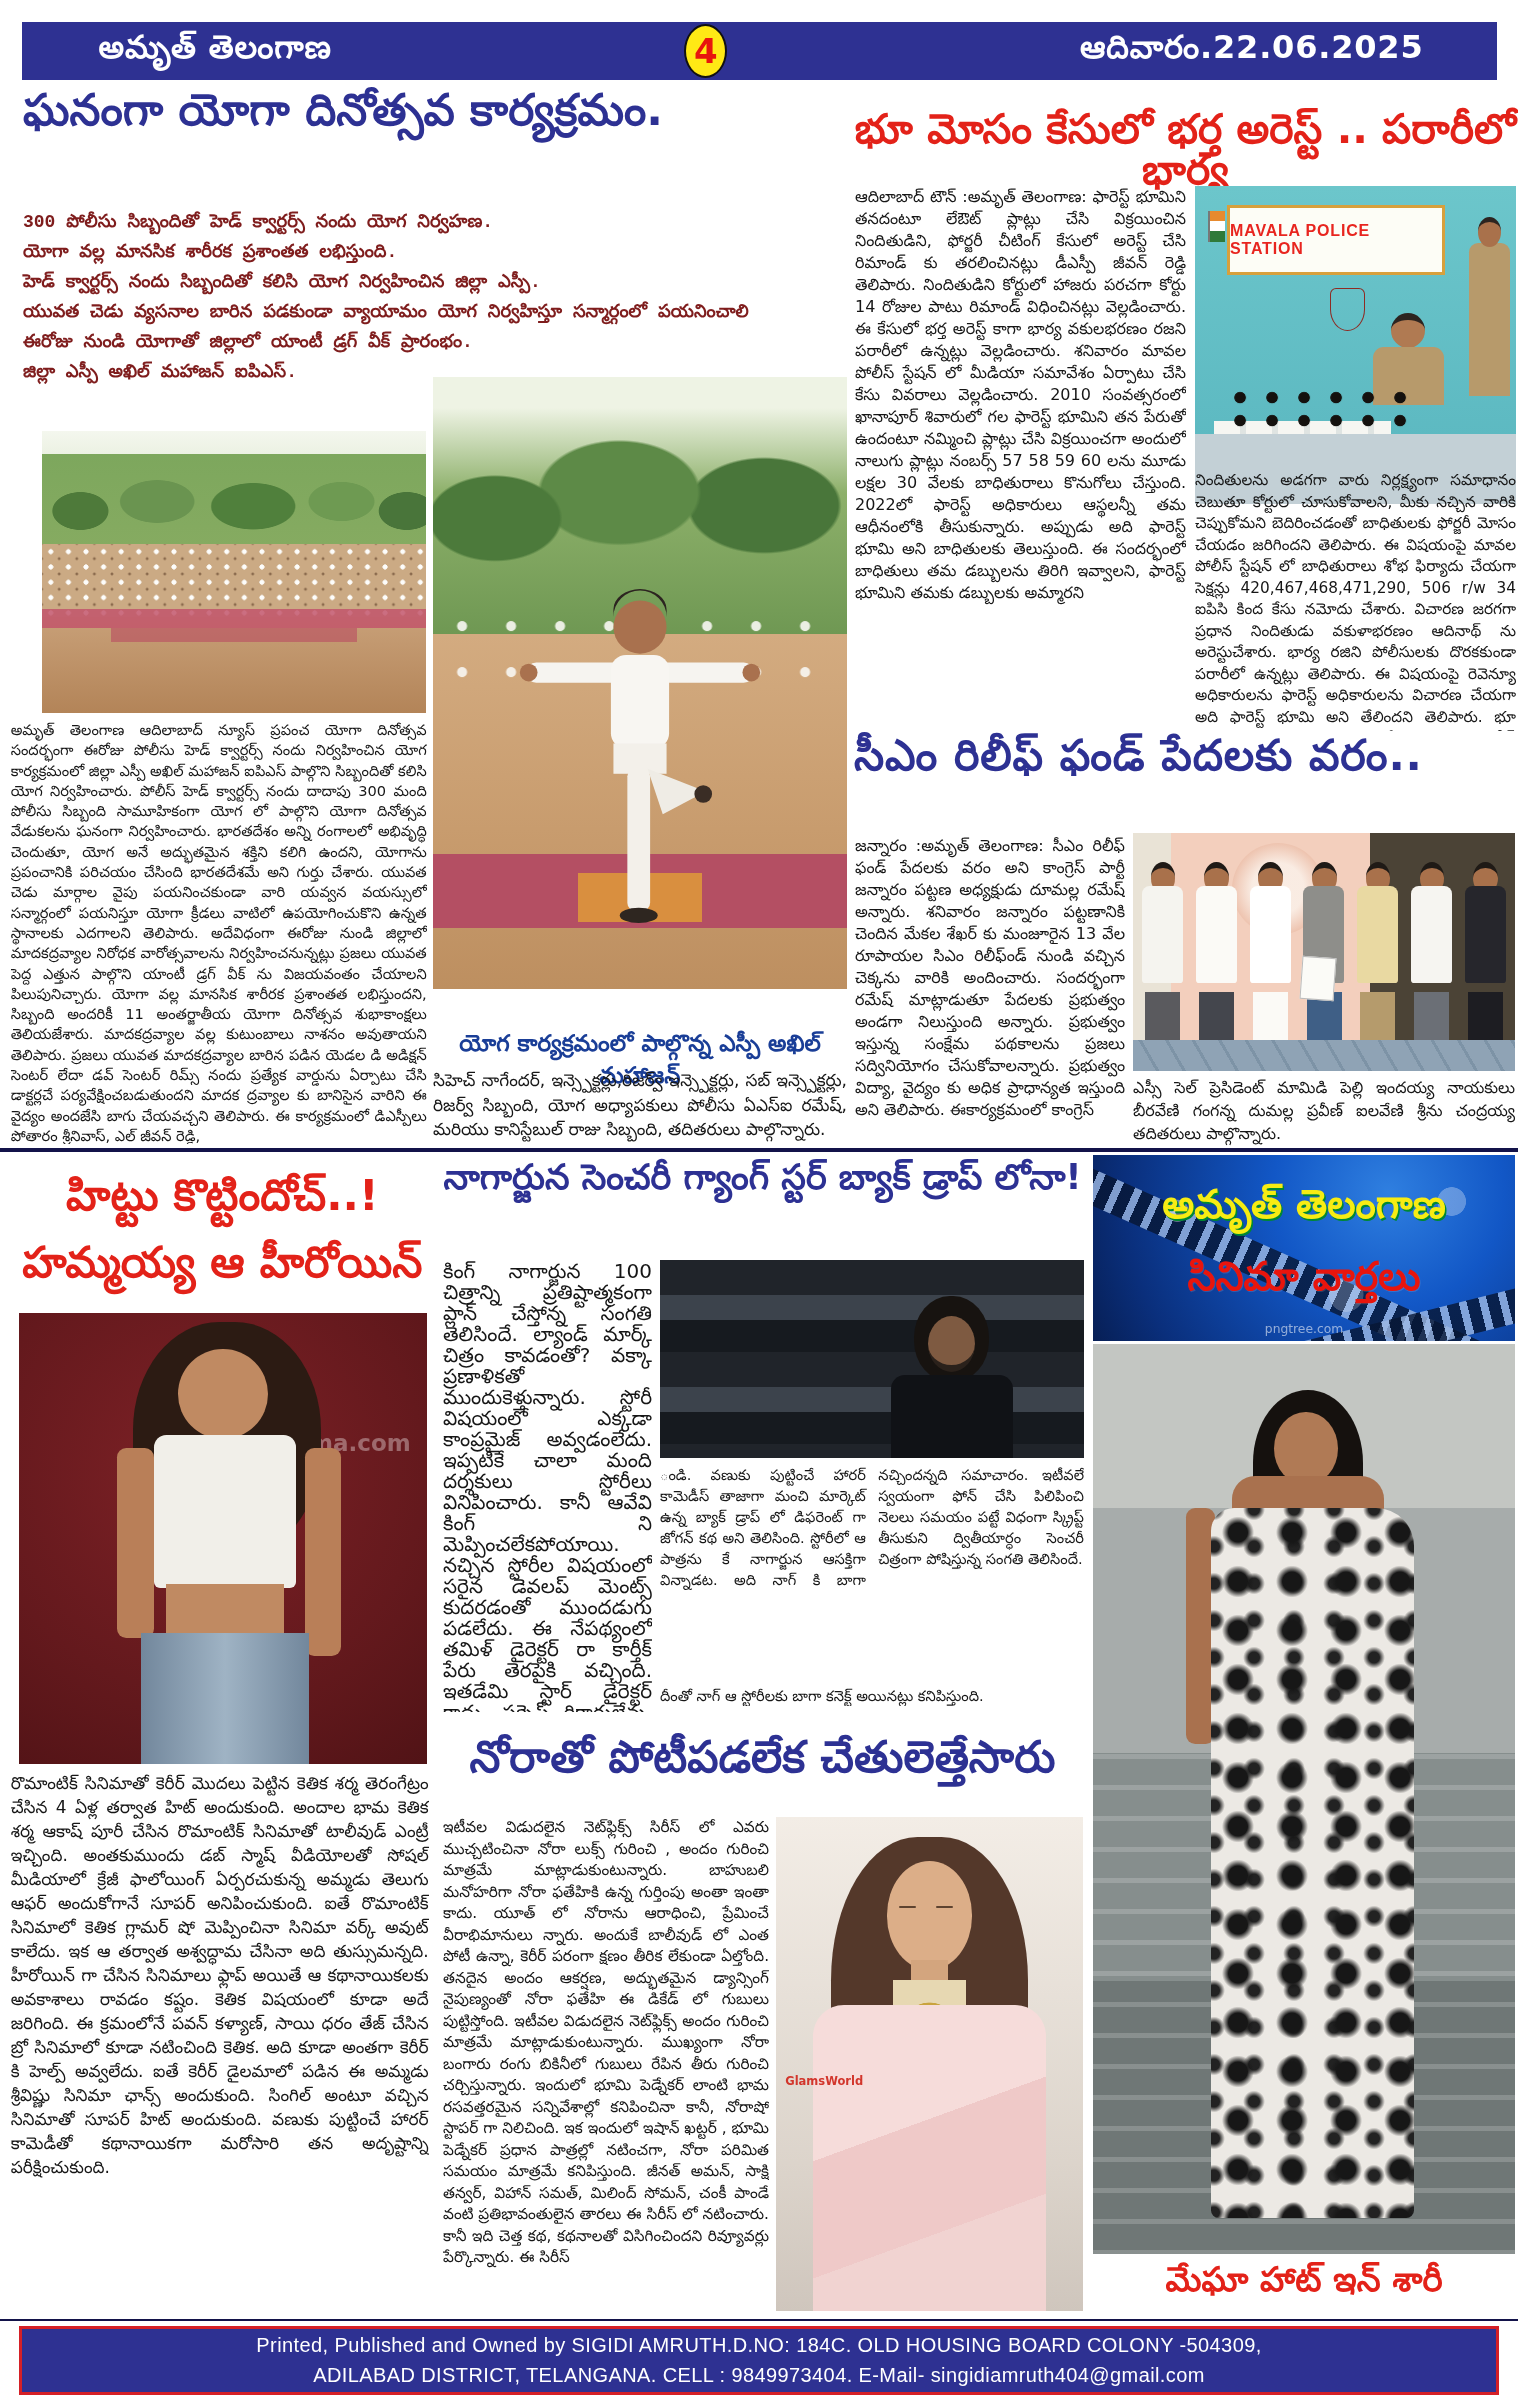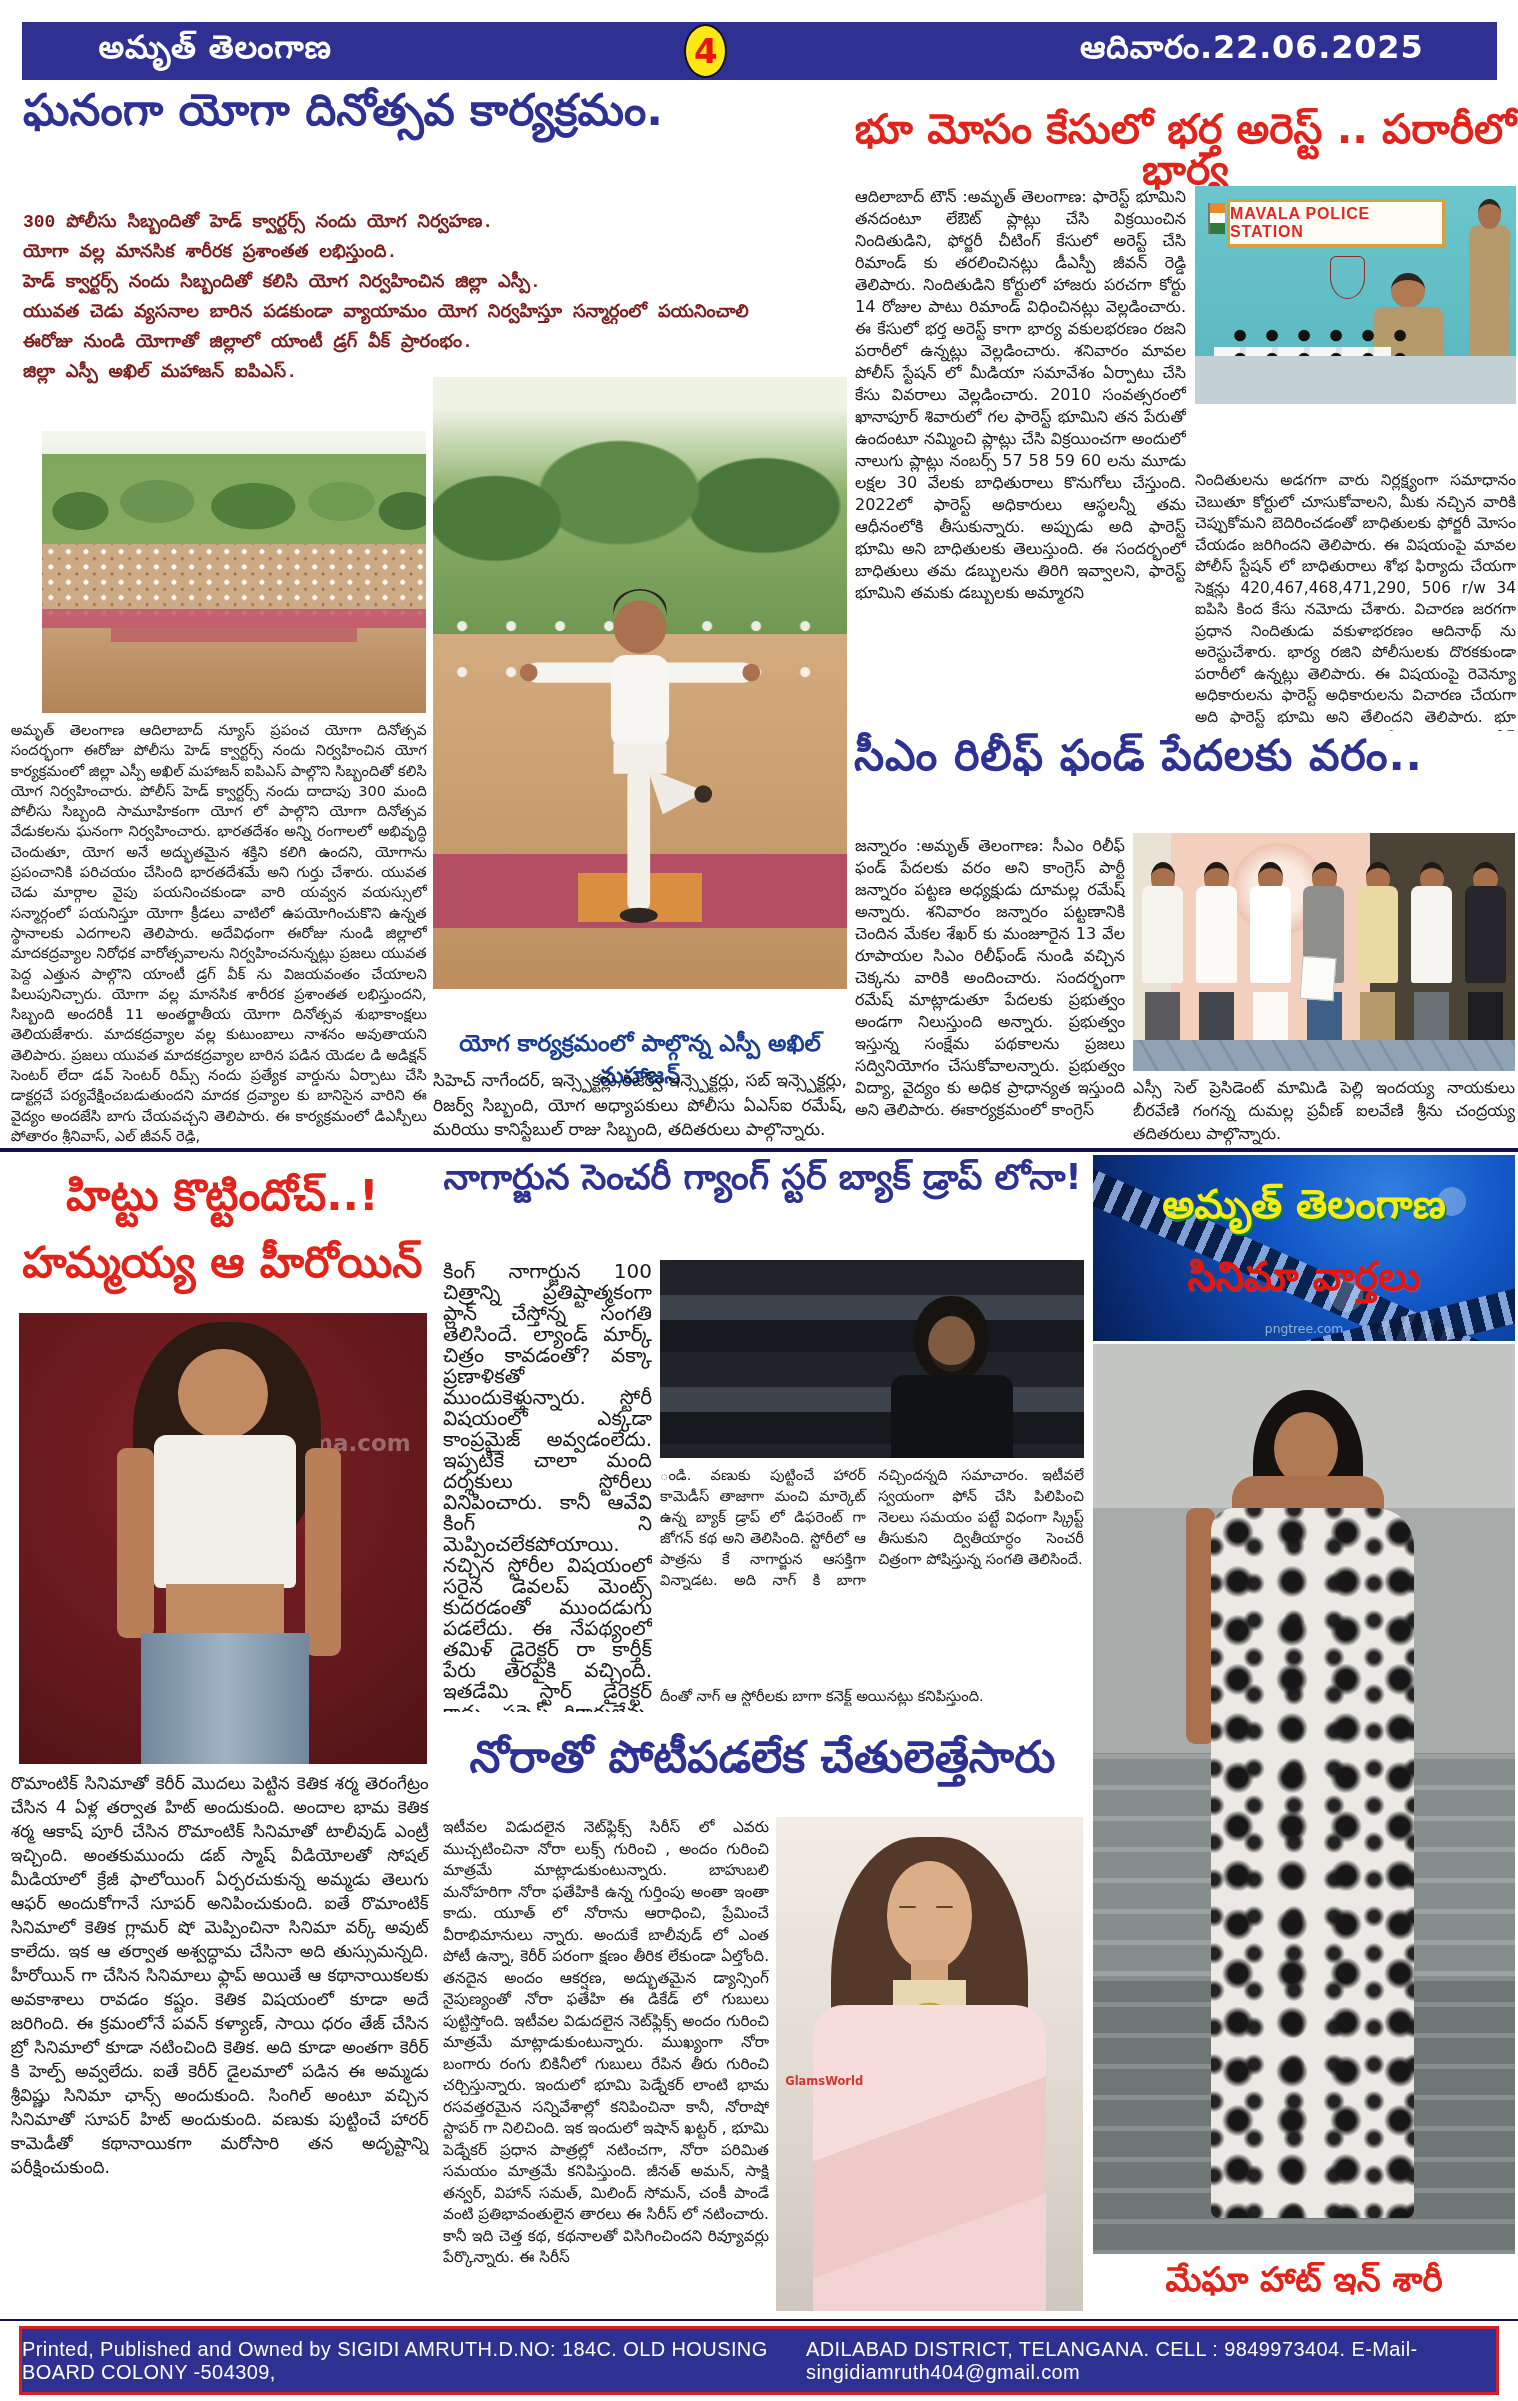--- a/index.html
+++ b/index.html
@@ -45,21 +45,21 @@
   .nag-col2{position:absolute;left:660px;top:1464px;width:424px;height:221px;font-size:14.6px;line-height:21px;
             column-count:2;column-gap:12.3px;}
   .nag-bridge{position:absolute;left:660px;top:1685px;width:424px;font-size:14.6px;line-height:21px;}
 
   .nora-headline{position:absolute;left:439px;top:1731px;width:647px;text-align:center;font-size:44px;}
   .nora-body{position:absolute;left:443px;top:1817px;width:326px;height:494px;font-size:15.3px;line-height:21.5px;}
 
   .megha-caption{position:absolute;left:1093px;top:2259px;width:422px;text-align:center;font-size:34px;}
 
   .footer{position:absolute;left:19px;top:2326px;width:1480px;height:69px;background:#2e3192;
-          border:3.1px solid #d42027;display:flex;flex-direction:row;align-items:center;justify-content:center;gap:6.1px;}
+          border:3.1px solid #d42027;display:flex;flex-direction:column;align-items:center;justify-content:center;gap:6.1px;}
   .footer div{color:#fff;font-family:"Liberation Sans", sans-serif;font-size:20px;letter-spacing:0.4px;}
 
   
   .photo{position:absolute;overflow:hidden;}
 
   
   .ph-crowd{left:42px;top:431px;width:384px;height:282px;background:#e9efe2;}
   .ph-crowd .sky{position:absolute;left:0;top:0;width:100%;height:16%;background:linear-gradient(#f4f7ee,#e4ecd8);}
   .ph-crowd .trees{position:absolute;left:0;top:8%;width:100%;height:34%;
      background:
@@ -90,21 +90,21 @@
   .ph-sp .ground{position:absolute;left:0;top:42%;width:100%;height:58%;
      background:linear-gradient(#d3ab80,#c89c6e 55%,#bd8f60);}
   .ph-sp .carpet{position:absolute;left:0;top:78%;width:100%;height:12%;background:#b44f63;}
   .ph-sp .mat{position:absolute;left:35%;top:81%;width:30%;height:8%;background:#d98f3f;}
   .ph-sp .rowfolk{position:absolute;left:0;top:36%;width:100%;height:16%;
      background-image:radial-gradient(circle, #f8f7f3 4.6px, rgba(0,0,0,0) 5.4px);
      background-size:49px 46px;background-position:4.6px 6.1px;opacity:.9;}
   .ph-sp svg{position:absolute;left:50%;top:33%;transform:translateX(-50%);height:62%;}
 
   
-  .ph-police{left:1195px;top:186px;width:321px;height:218px;background:linear-gradient(#6cc6cb,#59b6bf);}
+  .ph-police{left:1195px;top:186px;width:321px;height:318px;background:linear-gradient(#6cc6cb,#59b6bf);}
   .ph-police .sign{position:absolute;left:10%;top:6%;width:68%;height:22%;background:#fdfdf6;
       border:3.1px solid #d7a03c;display:flex;align-items:center;justify-content:center;}
   .ph-police .sign span{color:#e8251f;font-weight:800;font-size:16px;letter-spacing:0.8px;font-family:"Liberation Sans",sans-serif;}
   .ph-police .flag{position:absolute;left:4%;top:8%;width:17px;height:31px;
       background:linear-gradient(#e78a2e 33%,#fff 33% 66%,#2f7a3a 66%);border-left:2.3px solid #777;}
   .ph-police .emblem{position:absolute;left:42%;top:32%;width:35px;height:43px;border-radius:6.1px 6.1px 50% 50%;
       background:radial-gradient(circle at 50% 40%, #e7c35a 35%, #27407e 36% 70%, #b23/0 71%);border:1.5px solid #8e2b23;}
   .ph-police .officer{position:absolute;left:52%;top:40%;width:92px;height:92px;}
   .ph-police .officer .head{position:absolute;left:29px;top:0;width:34px;height:35px;border-radius:50%;
       background:#b07a52;border-top:7.7px solid #2c2420;}

